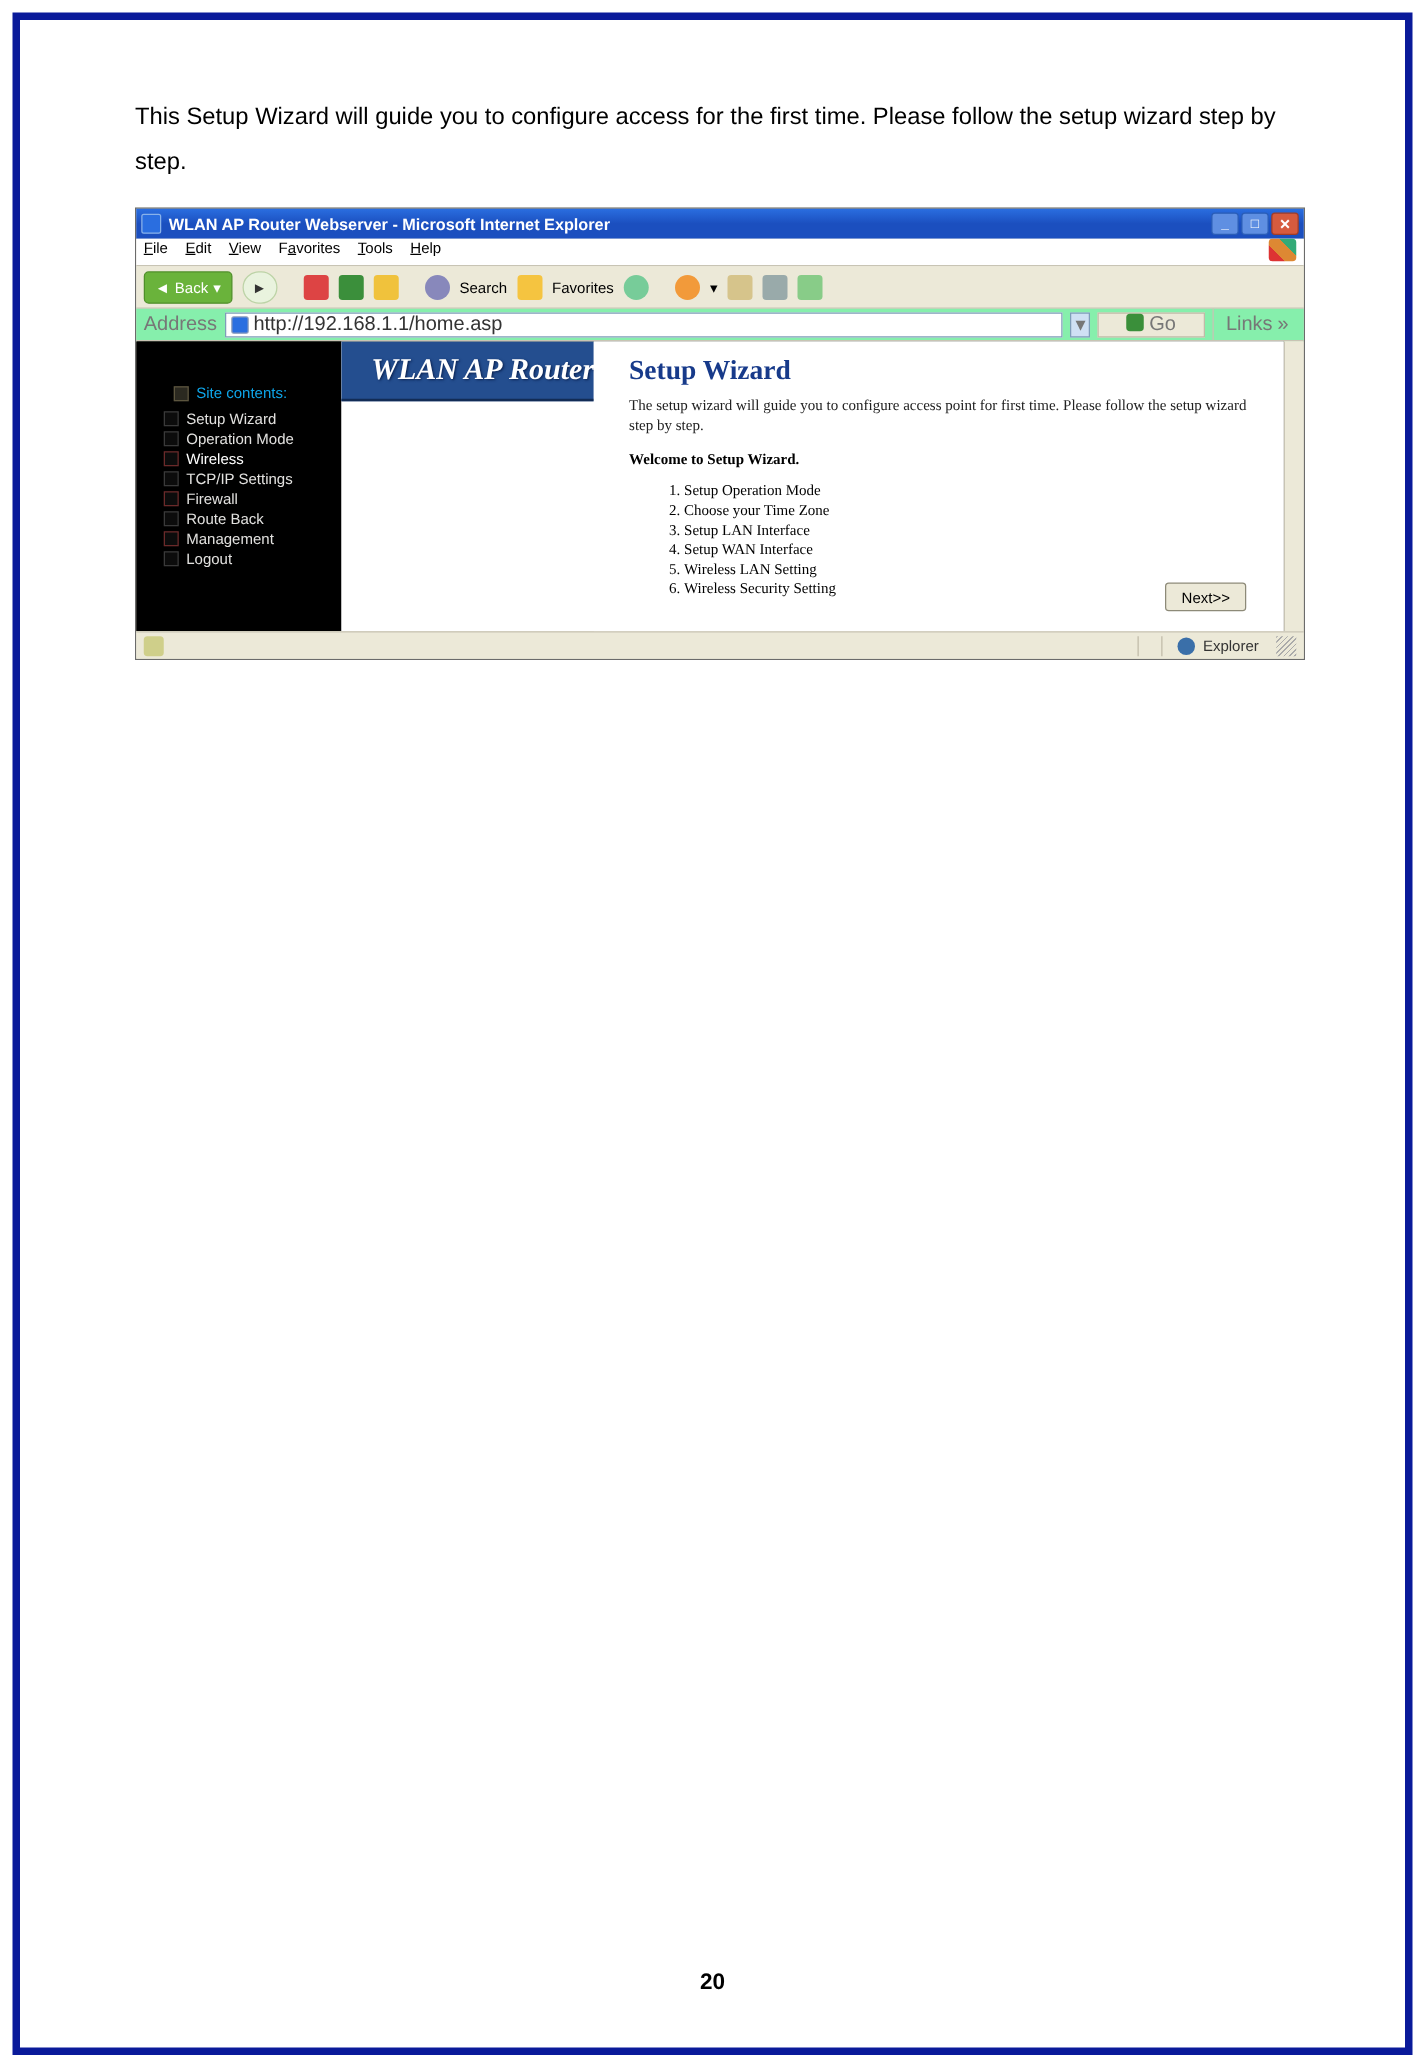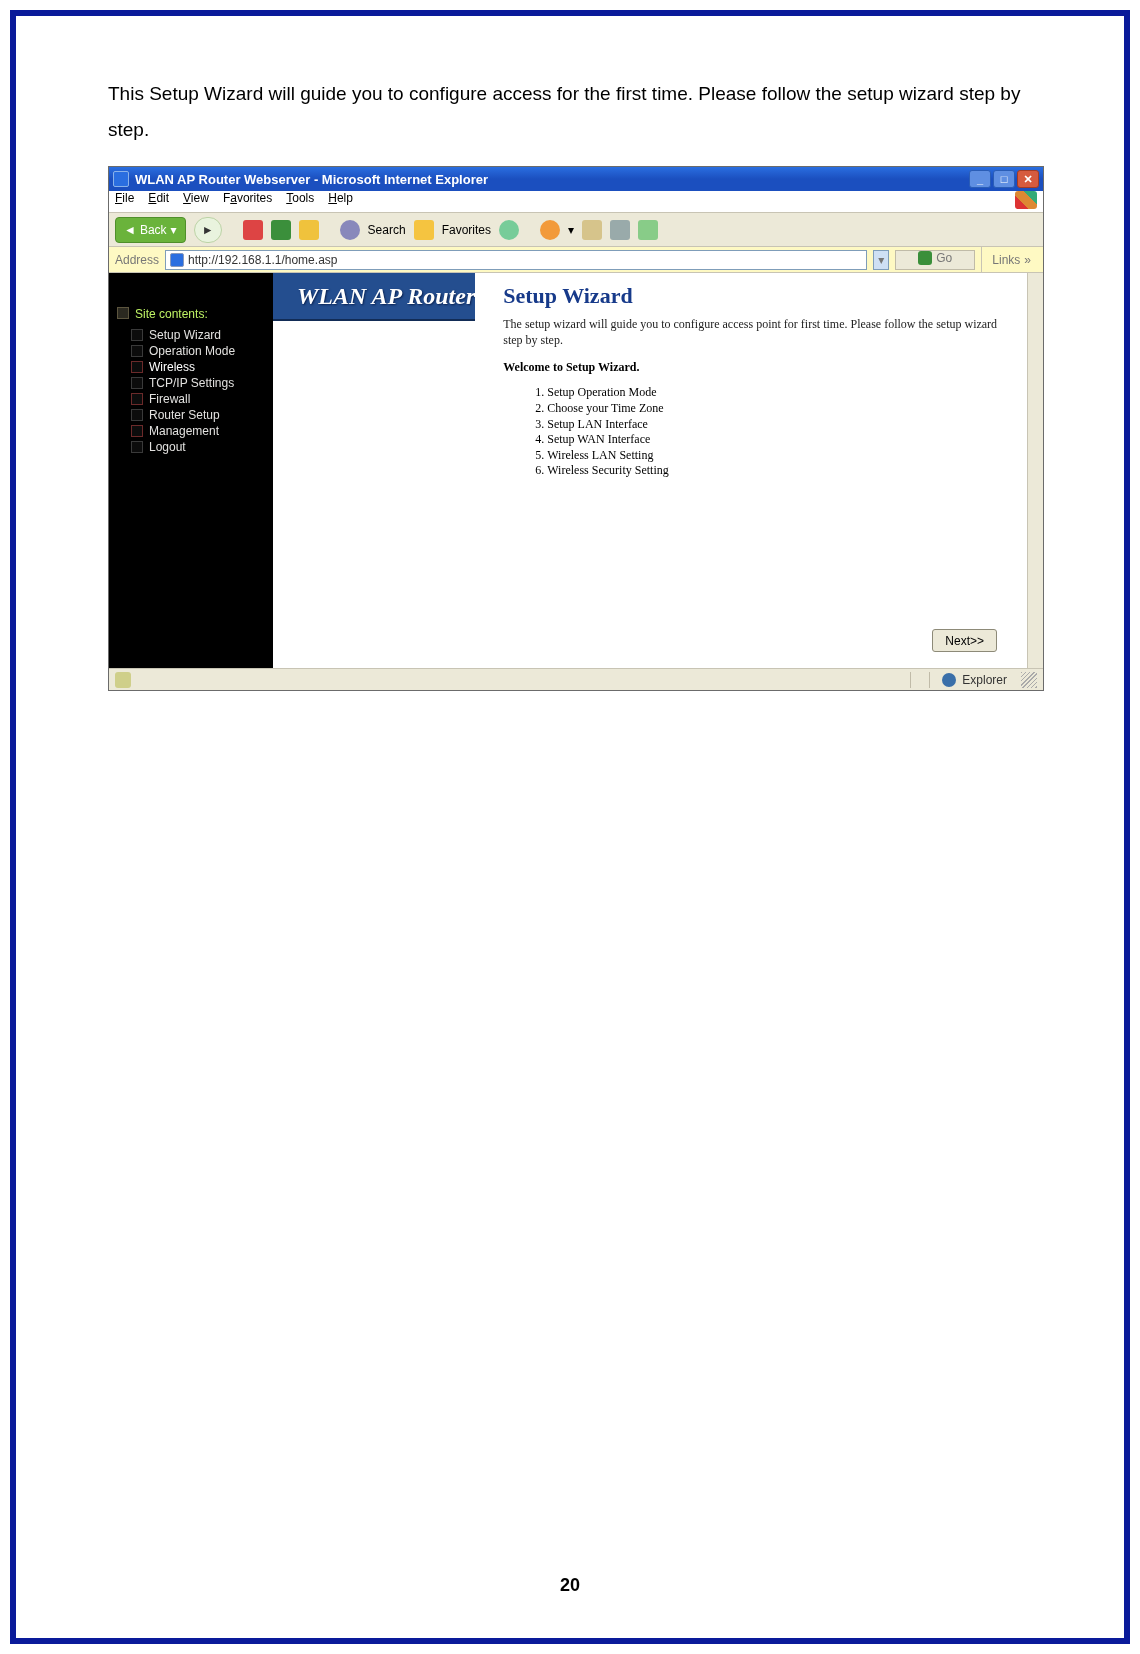--- a/index.html
+++ b/index.html
@@ -36,21 +36,21 @@
     bottom: 42px;
     left: 0; right: 0;
     text-align: center;
     font-weight: bold;
     font-size: 18px;
   }
 
   
   .screenshot {
     width: 936px;
-    height: 525px;
+    height: 362px;
     border: 1px solid #6b6b6b;
     margin: 0 auto;
     background: #ece9d8;
     font-size: 12px;
     display: flex;
     flex-direction: column;
     font-family: Tahoma, Arial, sans-serif;
   }
   
   .win-title {
@@ -121,24 +121,24 @@
   .ic-fav { background:#f5c440; border-radius:3px; }
   .ic-media { background:#7c9; border-radius:10px; }
   .ic-hist { background:#f29a3a; border-radius:10px; }
   .ic-mail { background:#d6c48b; border-radius:3px; }
   .ic-print { background:#9aa; border-radius:3px; }
   .ic-edit { background:#8c8; border-radius:3px; }
 
   
   .addr-bar {
     height: 26px;
-    background: #fef9c3;
+    background: #86efac;
     border-bottom: 1px solid #c8c4b4;
     display:flex; align-items:center; padding:0 6px; gap:6px;
-    color:#777; font-size:12px;
+    color:#777; font-size:16px;
   }
   .addr-input {
     flex:1; height:20px; background:#fff; border:1px solid #7f9db9;
     display:flex; align-items:center; padding:0 4px; gap:4px; color:#333;
   }
   .addr-input .ie-small { width:14px; height:14px; background:#2a6ee0; border:1px solid #89b; border-radius:2px;}
   .addr-drop { width:16px; height:20px; background:#cfe0f4; border:1px solid #7f9db9; display:flex;align-items:center;justify-content:center;}
   .go-btn { height:20px; padding:0 22px; background:#ece9d8; border:1px solid #c0bba8; display:flex;align-items:flex-start; gap:4px;}
   .go-btn .go-ic { width:14px;height:14px;background:#3a8f3a;border-radius:3px;}
   .links { color:#777; padding:0 6px 0 10px; border-left:1px solid #c8c4b4; height:100%; display:flex; align-items:center;}
@@ -152,21 +152,21 @@
     background: #000;
   }
   .sidebar {
     width: 164px;
     background: #000;
     color: #cfcfcf;
     padding: 34px 8px 8px 8px;
     font-size: 12px;
   }
   .sidebar .side-title {
-    color: #bef264; margin-bottom: 6px; display:flex; align-items:flex-start; gap:6px;
+    color: #0ea5e9; margin-bottom: 6px; display:flex; align-items:flex-end; gap:6px;margin-left:22px;
   }
   .sidebar ul { list-style:none; padding-left: 14px; }
   .sidebar li { display:flex; align-items:center; gap:6px; padding:1px 0; color:#e2e1df;}
   .sidebar li.dim { color:#ffffff; }
   .side-ic { width:12px;height:12px; background:#0c0c0c; border:1px solid #3a3a3a; display:inline-block;}
   .side-ic.folder { background:#2b2920; border-color:#5c553e; }
   .side-ic.red { border-color:#6b2a2a; }
 
   .content-area {
     flex: 1;
@@ -336,21 +336,21 @@
               <li>
                   <span class="side-ic"></span>
                   <span>TCP/IP Settings</span>
                 </li>
               <li>
                   <span class="side-ic red"></span>
                   <span>Firewall</span>
                 </li>
               <li>
                   <span class="side-ic"></span>
-                  <span>Router Setup</span>
+                  <span>Route Back</span>
                 </li>
               <li>
                   <span class="side-ic red"></span>
                   <span>Management</span>
                 </li>
               <li>
                   <span class="side-ic"></span>
                   <span>Logout</span>
                 </li>
             </ul>

